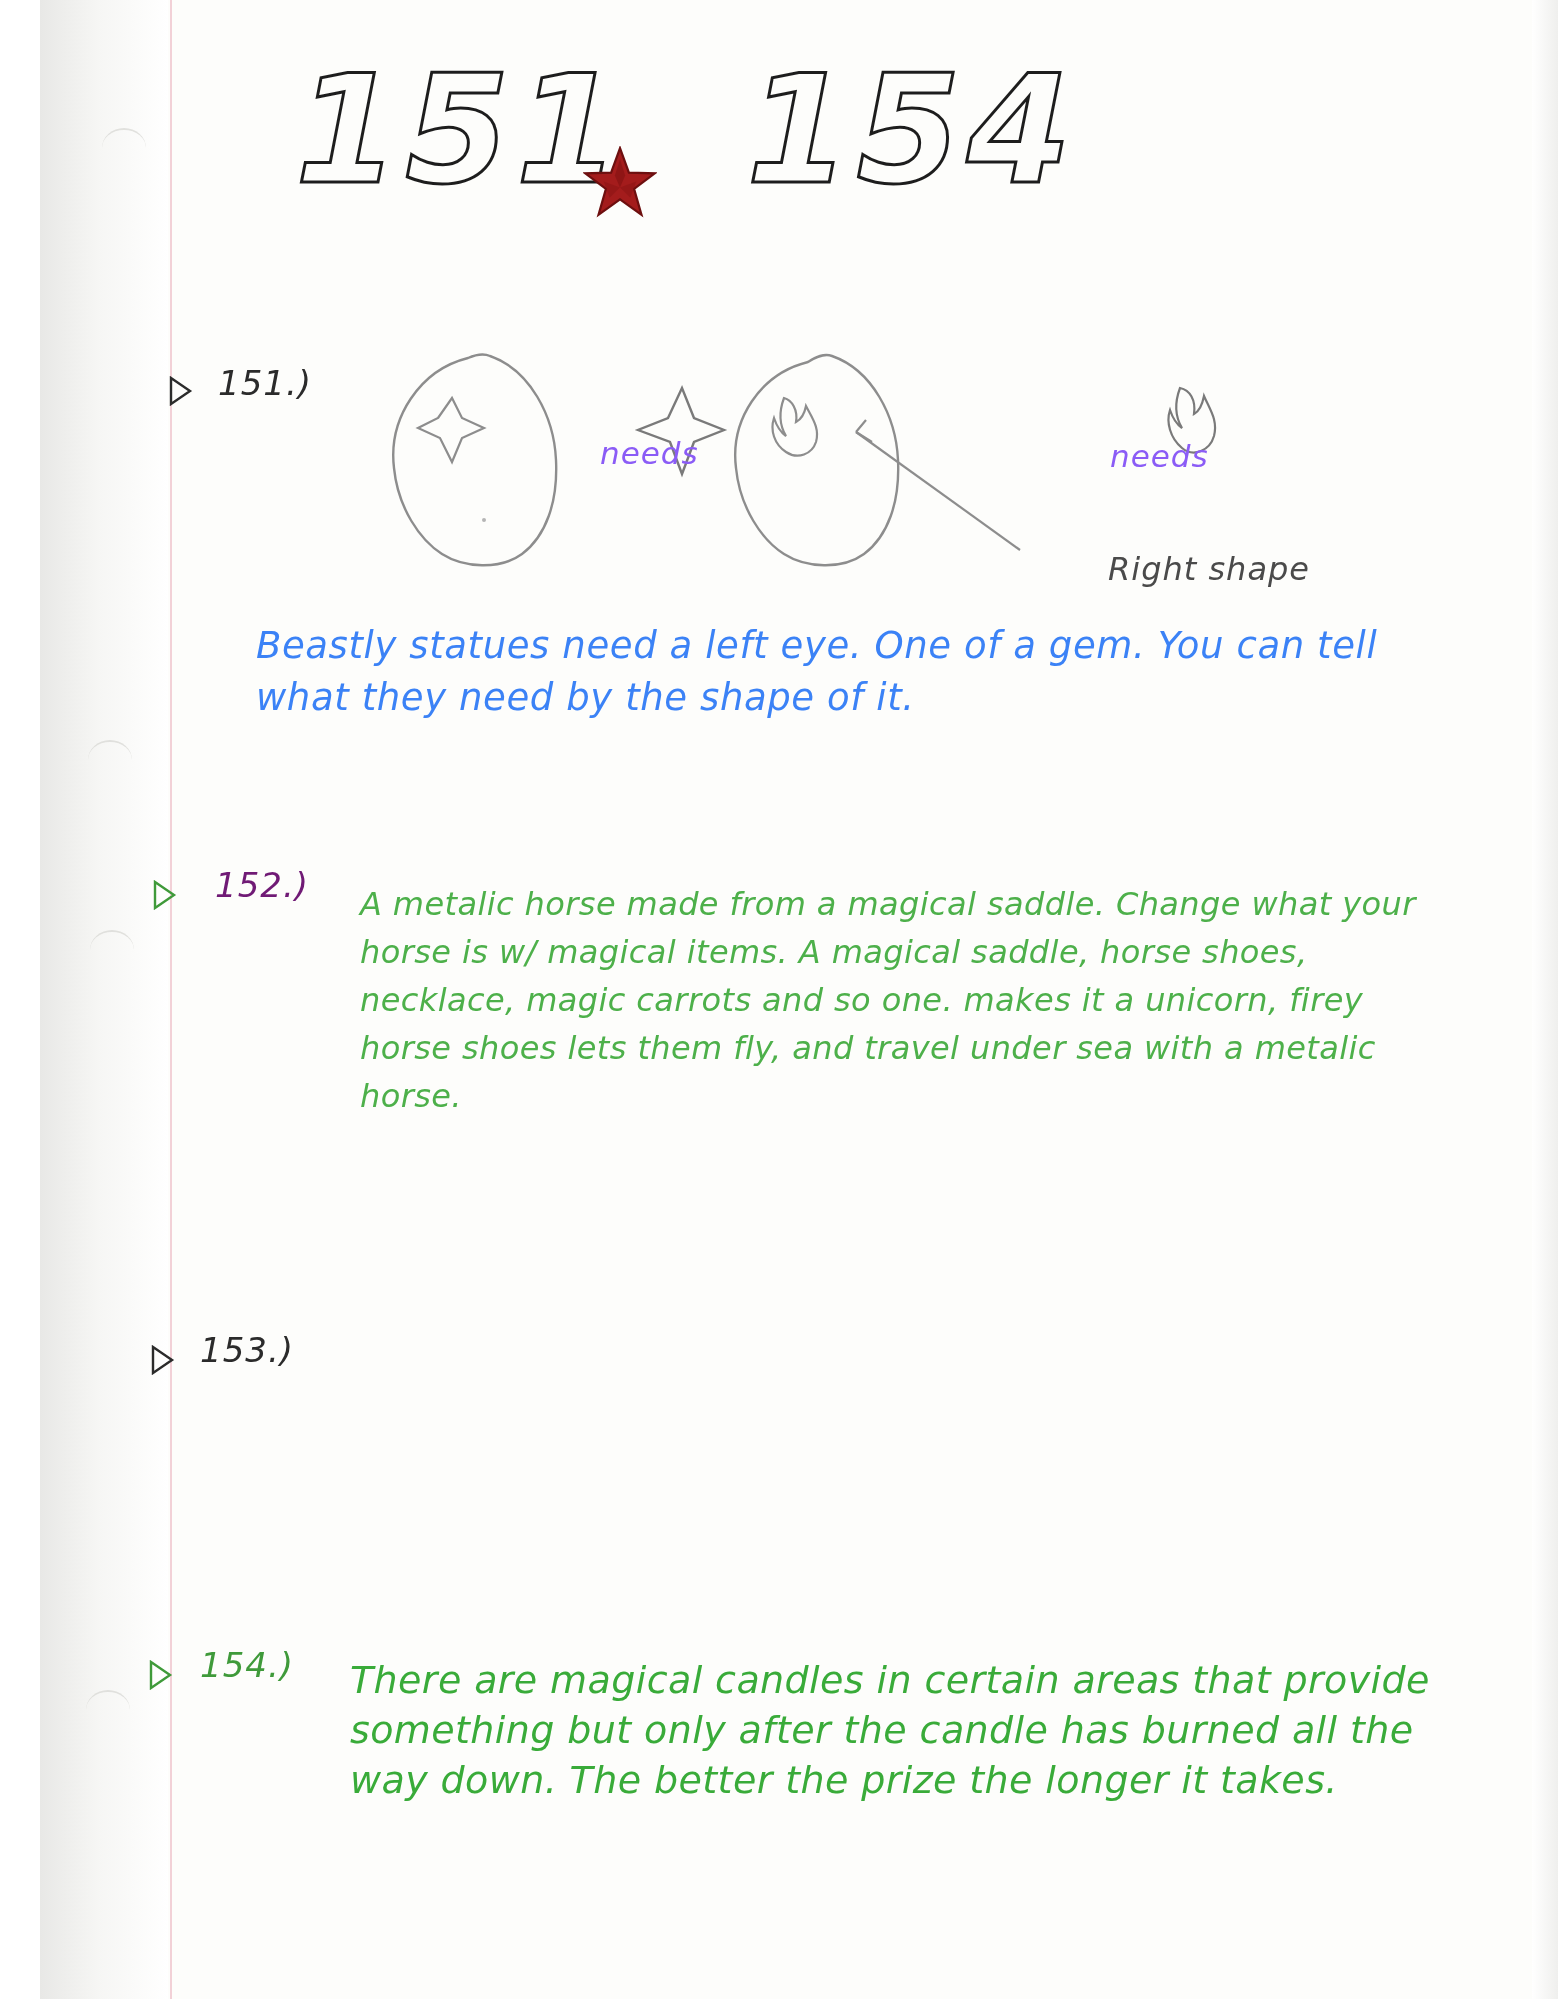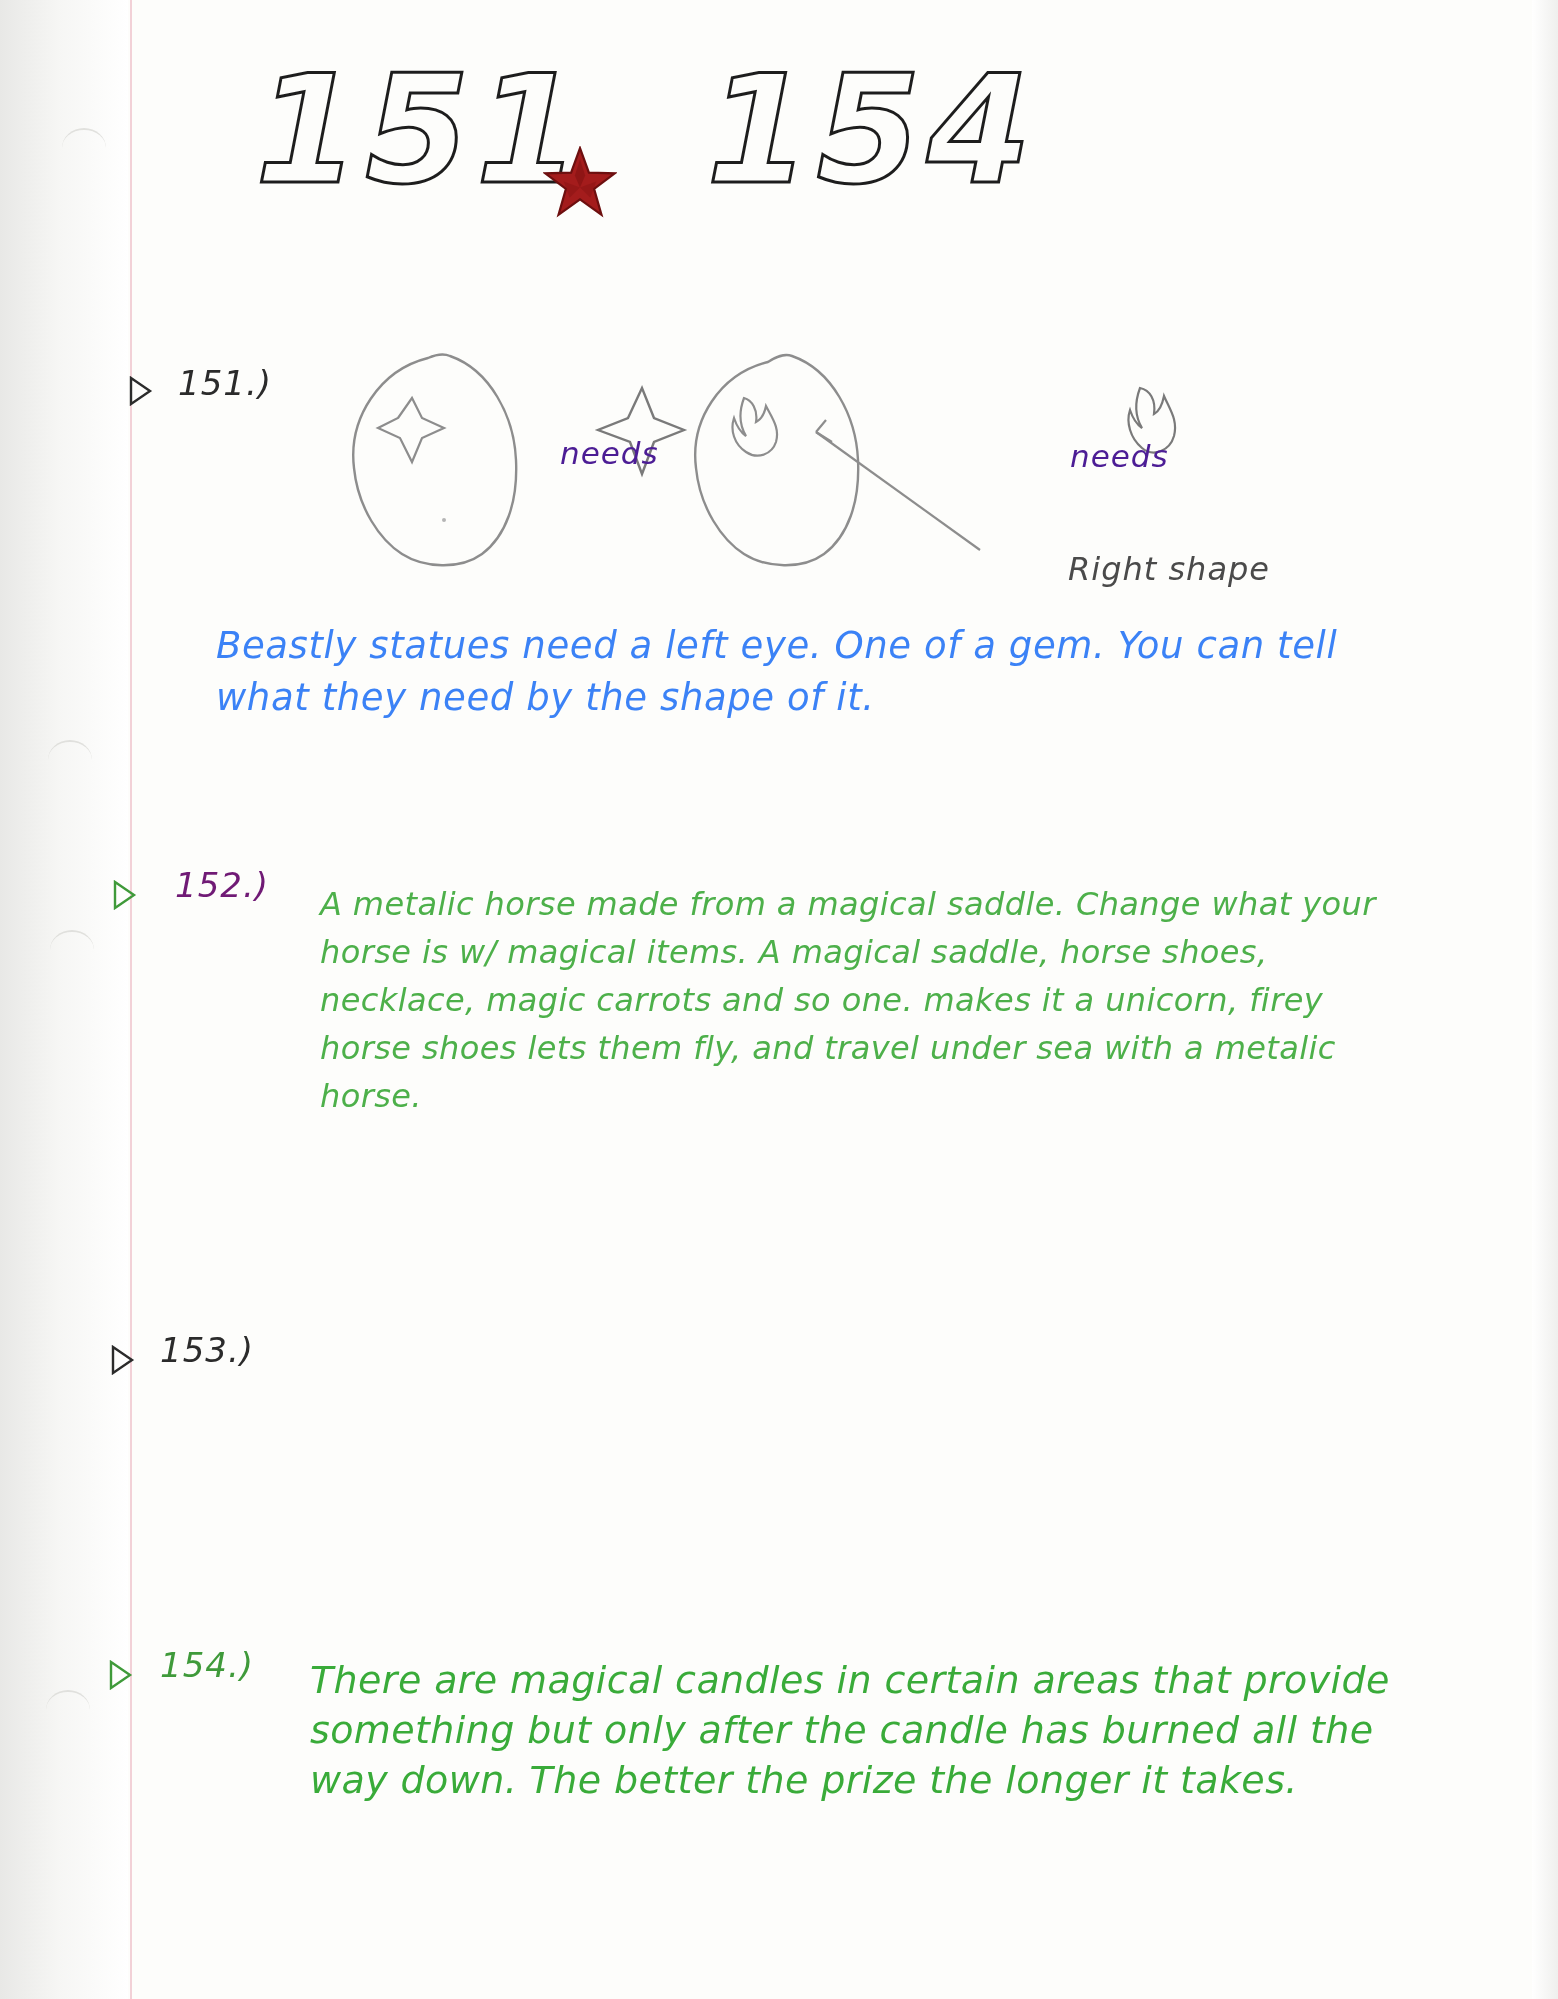--- a/index.html
+++ b/index.html
@@ -13,20 +13,21 @@
     position: relative;
     overflow: hidden;
     font-family: "DejaVu Sans", sans-serif;
   }
 
   
   #page {
     position: absolute;
     inset: 0;
     background: #fdfdfb;
+    margin-left: 40px;
   }
   #page-shadow-left {
     position: absolute;
     left: 0; top: 0;
     width: 128px; height: 100%;
     background: linear-gradient(to right, #e8e8e6 0%, #f6f6f4 45%, #ffffff 100%);
   }
   #margin-line {
     position: absolute;
     left: 130px; top: 0;
@@ -100,21 +101,21 @@
     font-style: italic;
     font-family: "DejaVu Sans", sans-serif;
   }
   #b151 { left: 128px; top: 376px; }
   #n151 { left: 178px; top: 363px; color: #2b2b2b; }
   #fig151 { position: absolute; left: 340px; top: 340px; width: 960px; height: 250px; }
   .needs-label {
     position: absolute;
     font-size: 31px;
     font-style: italic;
-    color: #4c1d95;
+    color: #8b5cf6;
     letter-spacing: 1px;
   }
   #righthere {
     position: absolute;
     left: 1068px; top: 550px;
     font-size: 32px;
     font-style: italic;
     color: #4a4a4a;
     letter-spacing: 1px;
   }

